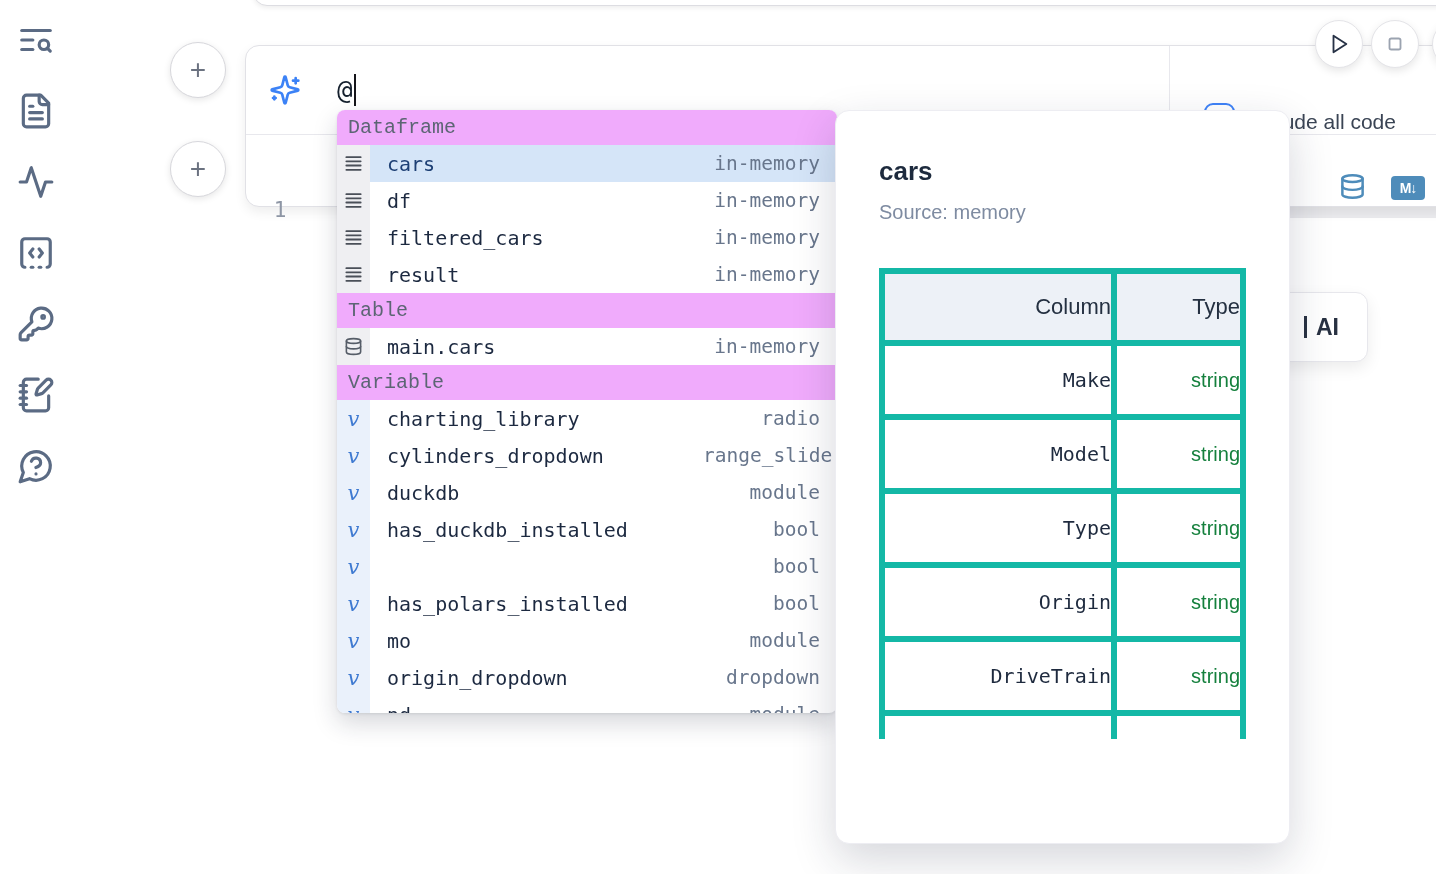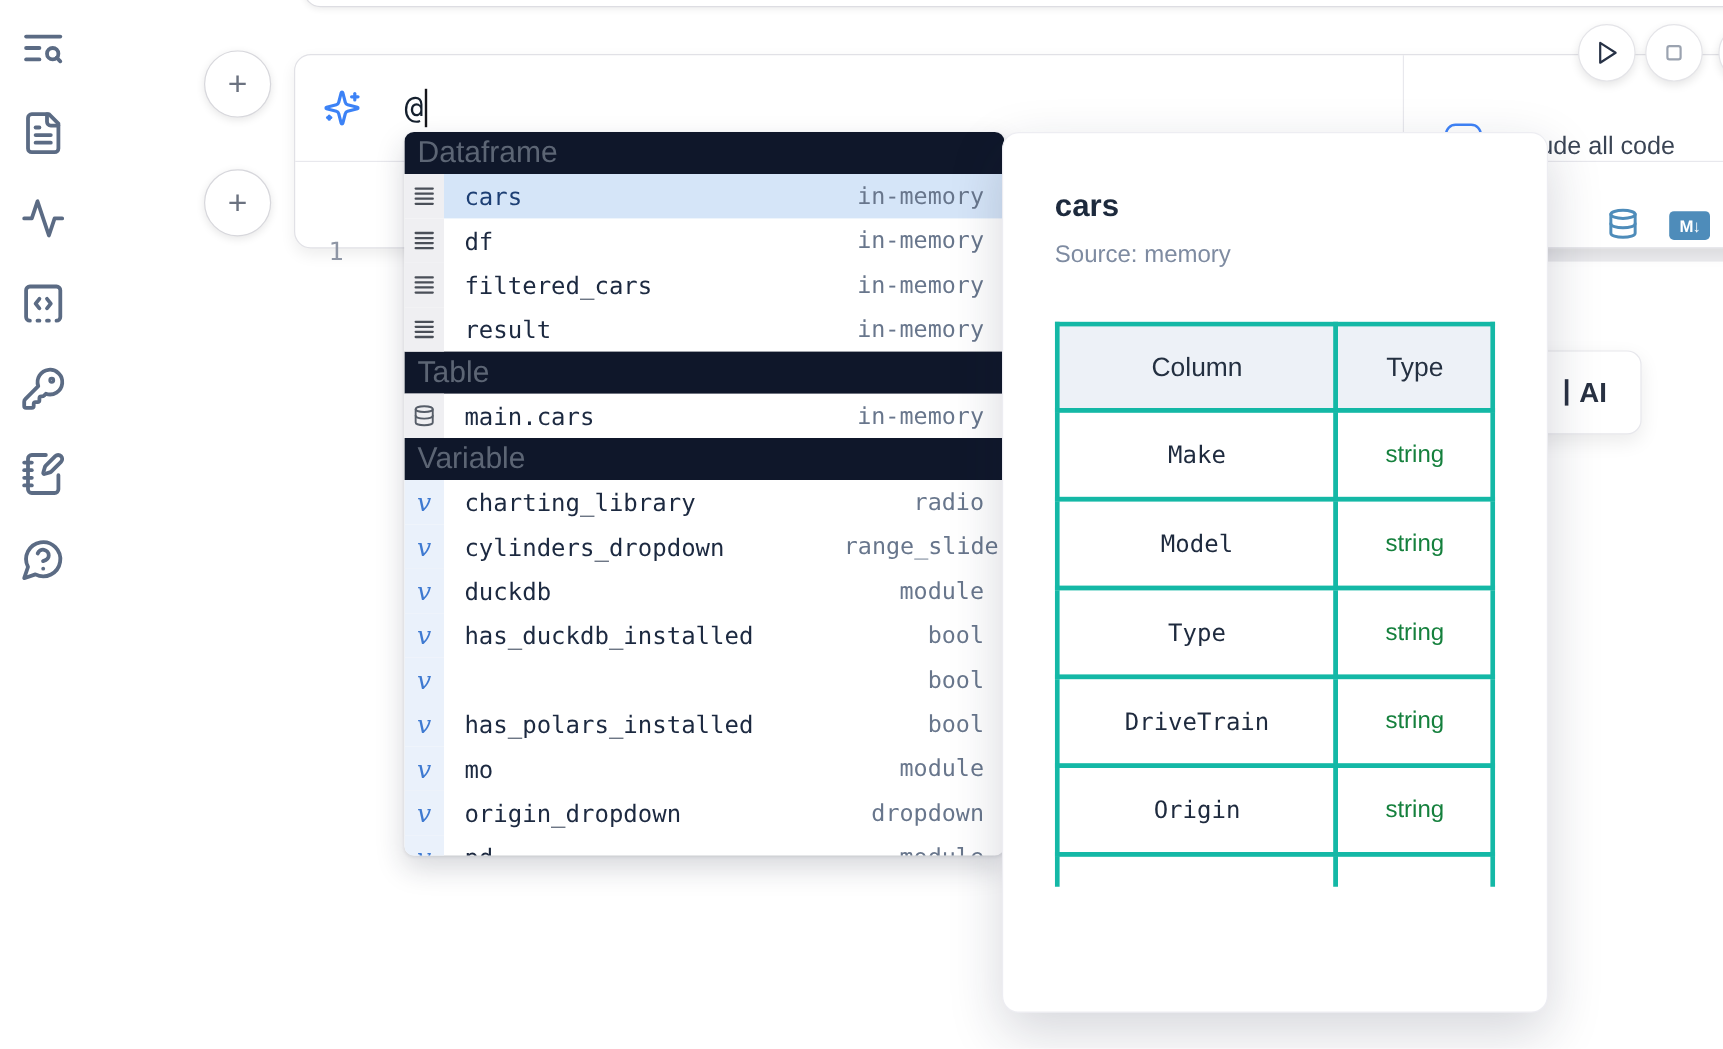--- a/index.html
+++ b/index.html
@@ -62,22 +62,22 @@
     background:#fff; border:1px solid #e7e7ec; border-radius:12px;
     box-shadow:0 6px 16px rgba(0,0,0,.08); z-index:10; display:flex; align-items:center;
     justify-content:flex-end; padding-right:28px; cursor:pointer; }
   #ai-generate-btn .stem { width:3px; height:22px; background:#283142; margin-right:9px; }
   #ai-generate-btn .lbl { font-size:23px; font-weight:bold; color:#283142; }
 
   
   #autocomplete { position:absolute; left:337px; top:110px; width:500px; height:603px;
     background:#fff; border-radius:8px; overflow:hidden; z-index:20;
     box-shadow:0 10px 24px rgba(25,35,55,.18), 0 1px 3px rgba(25,35,55,.10); }
-  .ac-header { height:35px; line-height:35px; background:#0f172a; color:#5c6574;
-    font-family:Liberation Sans, sans-serif; font-size:25px; padding-left:11px; }
+  .ac-header { height:35px; line-height:35px; background:#f0abfc; color:#5c6574;
+    font-family:Liberation Mono, monospace; font-size:20px; padding-left:11px; }
   .ac-row { height:37px; display:flex; align-items:stretch; cursor:pointer; }
   .ac-gutter { width:33px; flex:none; display:flex; align-items:center; justify-content:center; }
   .ac-gutter.g-gray { background:#efeff2; color:#4a4f58; }
   .ac-gutter.g-blue { background:#eaf1fb; }
   .ac-gutter svg { width:19px; height:19px; }
   .v-glyph { font-family:"DejaVu Serif", serif; font-style:italic; font-size:21px; color:#3f7ad1; }
   .ac-body { flex:1; display:flex; align-items:center; padding:0 17px; min-width:0; }
   .ac-row.selected .ac-body { background:#d5e5f8; }
   .ac-name { font-family:"DejaVu Sans Mono", monospace; font-size:20px; color:#1c2940; white-space:pre; }
   .ac-row.selected .ac-name { color:#1d3f74; }
@@ -88,21 +88,21 @@
   
   #preview-panel { position:absolute; left:835px; top:110px; width:455px; height:734px;
     background:#fff; border:1px solid #ededf2; border-radius:14px; z-index:30;
     box-shadow:0 16px 44px rgba(25,35,60,.18); padding:45px 43px 0 43px; }
   #panel-title { font-size:26px; font-weight:bold; color:#1d2a3d; }
   #panel-source { margin-top:14px; font-size:20px; color:#7e8ba1; }
   #shape-badge { margin-top:31px; height:46px; background:#eef2f8; border-radius:8px;
     display:flex; align-items:center; padding:0 15px; font-size:20.5px; color:#222f42; }
   #schema-wrap { margin-top:44px; height:471px; overflow:hidden; }
   #schema-table { width:100%; border-collapse:collapse; }
-  #schema-table th, #schema-table td { border:4px solid #14b8a6; text-align:center; padding-left:1px; }
+  #schema-table th, #schema-table td { border:6px solid #14b8a6; text-align:right; padding-left:1px; }
   #schema-table th { height:72px; background:#edf1f7; font-size:22px; color:#243041; font-weight:normal; }
   #schema-table td { height:74px; }
   #schema-table .col-name { width:232px; font-family:"DejaVu Sans Mono", monospace;
     font-size:20px; color:#1e2a3e; }
   #schema-table .col-type { font-size:20px; color:#15803d; }
 
   
   .plus-btn { position:absolute; left:170px; width:56px; height:56px; border-radius:50%;
     background:#fff; border:1px solid #d7d7dc; box-shadow:0 2px 7px rgba(0,0,0,.10);
     color:#6b7280; font-size:28px; font-weight:200; display:flex; align-items:center;
@@ -400,25 +400,25 @@
           </tr>
           <tr>
             <td class="col-name">Model</td>
             <td class="col-type">string</td>
           </tr>
           <tr>
             <td class="col-name">Type</td>
             <td class="col-type">string</td>
           </tr>
           <tr>
+            <td class="col-name">Origin</td>
+            <td class="col-type">string</td>
+          </tr>
+          <tr>
             <td class="col-name">DriveTrain</td>
-            <td class="col-type">string</td>
-          </tr>
-          <tr>
-            <td class="col-name">Origin</td>
             <td class="col-type">string</td>
           </tr>
           <tr>
             <td class="col-name"></td>
             <td class="col-type"></td>
           </tr>
         </tbody>
     </table>
   </div>
 </aside>

